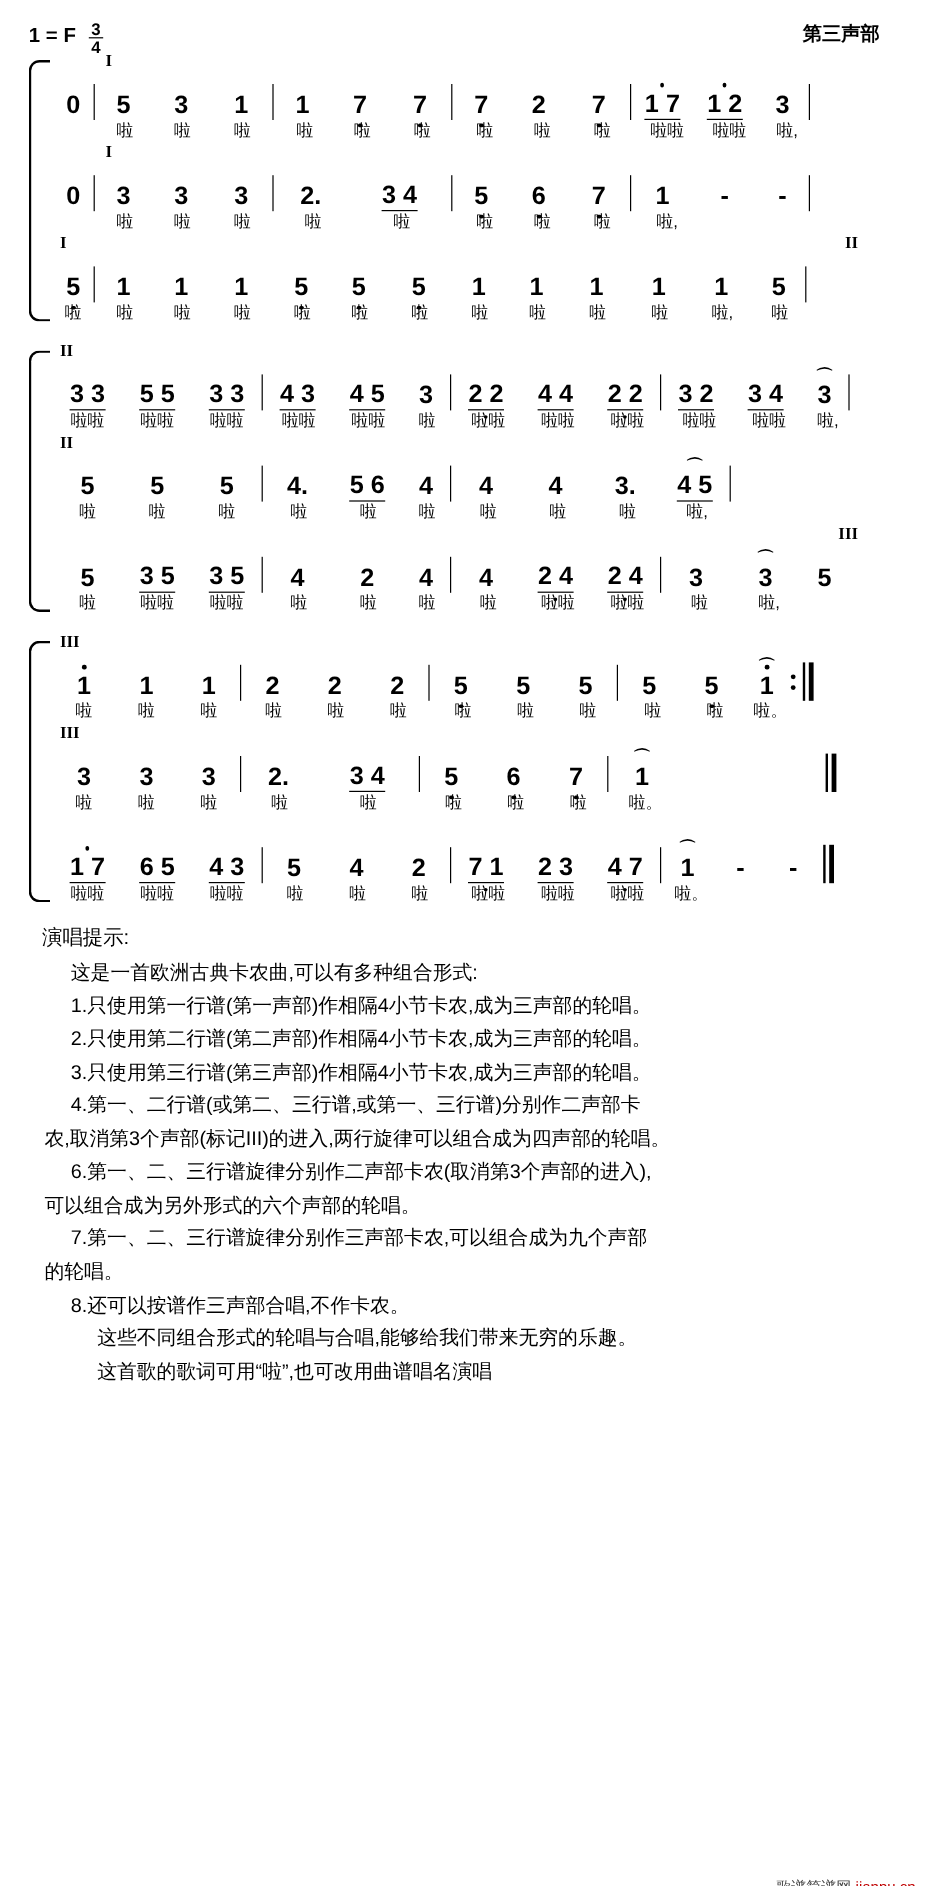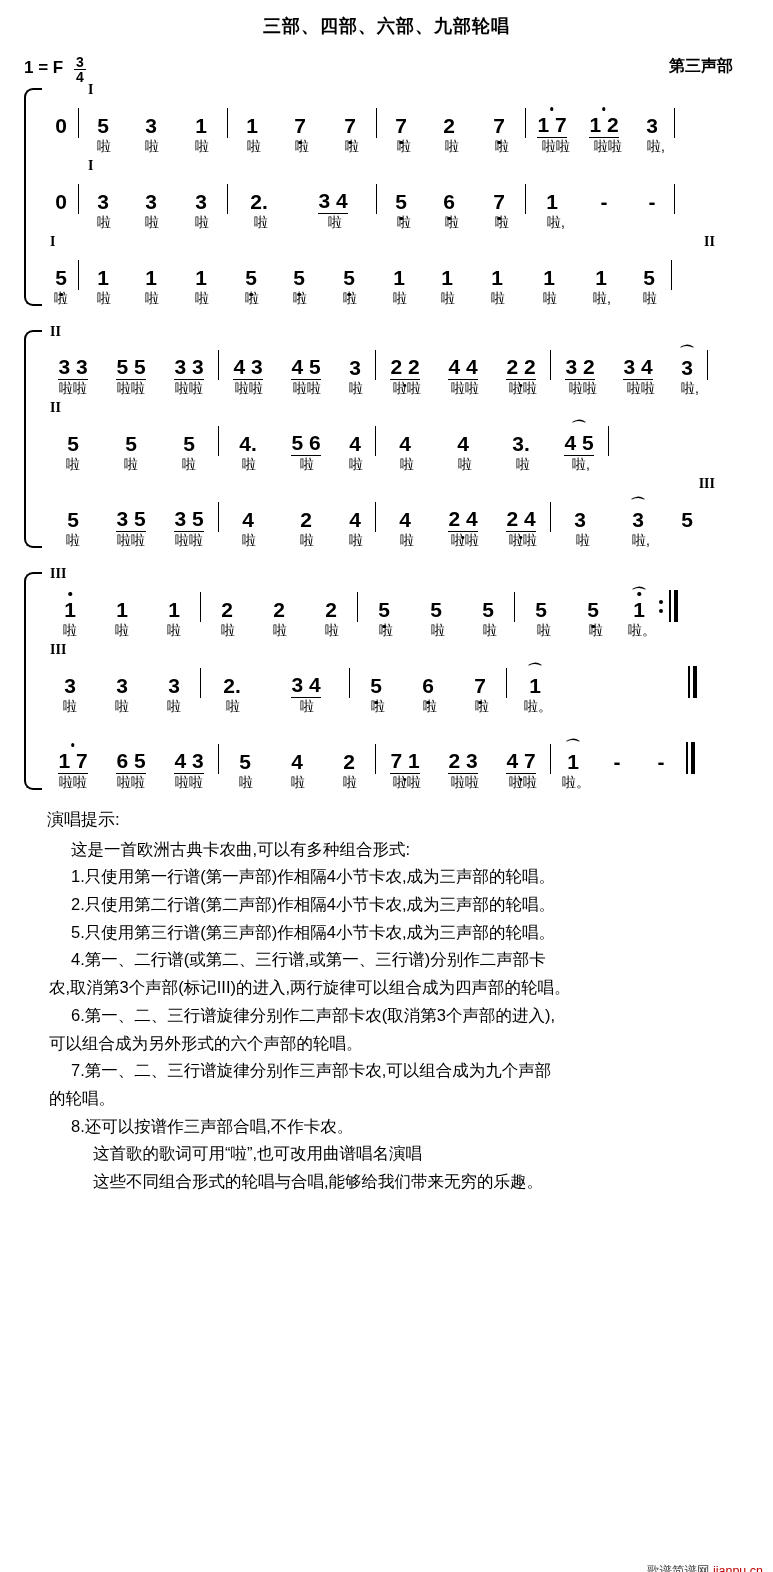--- a/index.html
+++ b/index.html
@@ -208,21 +208,21 @@
     left: 50%;
     top: -12px;
     transform: translateX(-50%);
     font-size: 15px;
     line-height: 1;
   }
 
   
   .notes-section {
     margin: 10px 0 0 0;
-    padding: 0 28px 0 49px;
+    padding: 0 28px 0 37px;
     font-family: "Liberation Sans", sans-serif;
     font-size: 16.5px;
     line-height: 1.62;
   }
   .notes-heading {
     font-family: "Liberation Sans", sans-serif;
     font-size: 17px;
     margin-left: -2px;
     margin-bottom: 2px;
   }
@@ -241,21 +241,20 @@
     font-size: 12.5px;
     color: #444;
   }
   .footer .red { color: #c00000; }
 </style>
 </head>
 <body>
 
 <div class="page">
 
-  <div class="subtitle">三部、四部、六部、九部轮唱</div>
 
   <div class="meta-row">
     <div class="key-sig">
       <span>1 = F</span>
       <span class="time-sig">
         <span class="num">3</span>
         <span class="den">4</span>
       </span>
     </div>
     <div class="composer">第三声部</div>
@@ -639,30 +638,30 @@
         <div class="cell" style="width:44px"><span>啦。</span></div>
       </div>
     </div>
   </div>
 
   <div class="notes-section">
     <div class="notes-heading">演唱提示:</div>
     <p>这是一首欧洲古典卡农曲,可以有多种组合形式:</p>
     <p>1.只使用第一行谱(第一声部)作相隔4小节卡农,成为三声部的轮唱。</p>
     <p>2.只使用第二行谱(第二声部)作相隔4小节卡农,成为三声部的轮唱。</p>
-    <p>5.只使用第三行谱(第三声部)作相隔4小节卡农,成为三声部的轮唱。</p>
+    <p>3.只使用第三行谱(第三声部)作相隔4小节卡农,成为三声部的轮唱。</p>
     <p>4.第一、二行谱(或第二、三行谱,或第一、三行谱)分别作二声部卡</p>
     <p class="noindent">农,取消第3个声部(标记III)的进入,两行旋律可以组合成为四声部的轮唱。</p>
     <p>6.第一、二、三行谱旋律分别作二声部卡农(取消第3个声部的进入),</p>
     <p class="noindent">可以组合成为另外形式的六个声部的轮唱。</p>
     <p>7.第一、二、三行谱旋律分别作三声部卡农,可以组合成为九个声部</p>
     <p class="noindent">的轮唱。</p>
     <p>8.还可以按谱作三声部合唱,不作卡农。</p>
+    <p class="deep">这些不同组合形式的轮唱与合唱,能够给我们带来无穷的乐趣。</p>
     <p class="deep">这首歌的歌词可用“啦”,也可改用曲谱唱名演唱</p>
-    <p class="deep">这些不同组合形式的轮唱与合唱,能够给我们带来无穷的乐趣。</p>
   </div>
 
   <div class="footer">
     <span>歌谱简谱网</span>
     <span class="red">jianpu.cn</span>
   </div>
 
 </div>
 
 </body></html>

